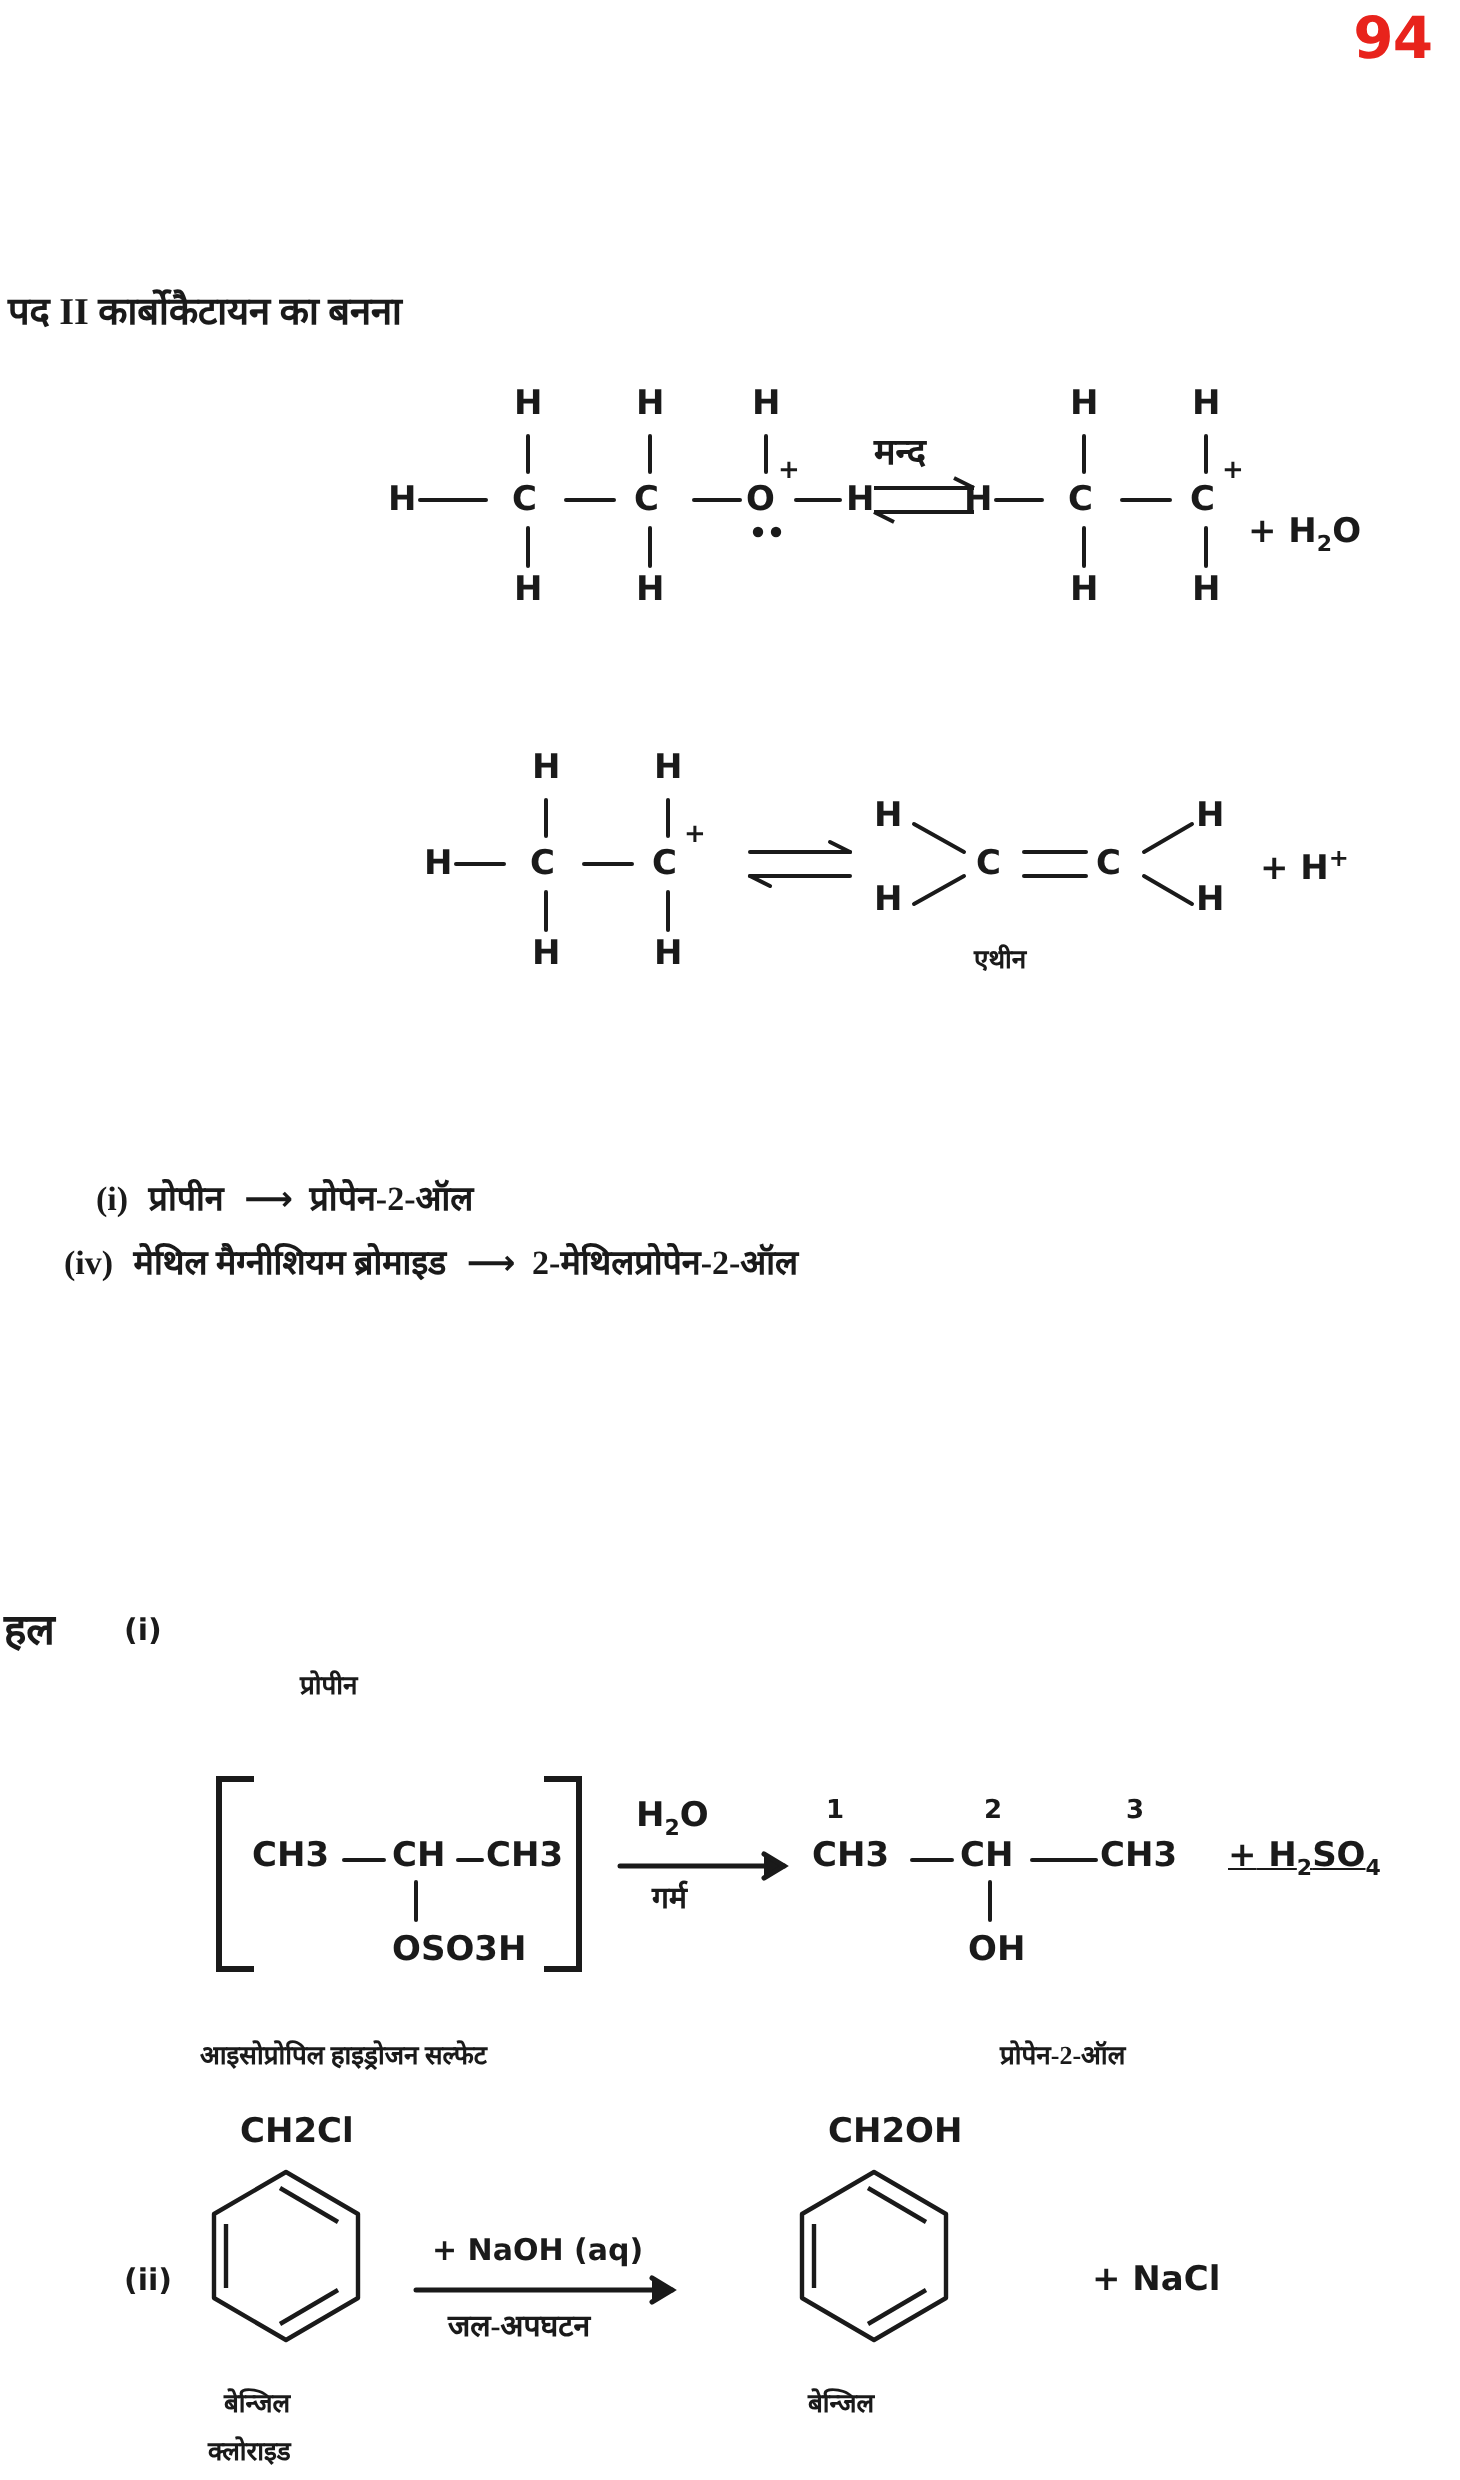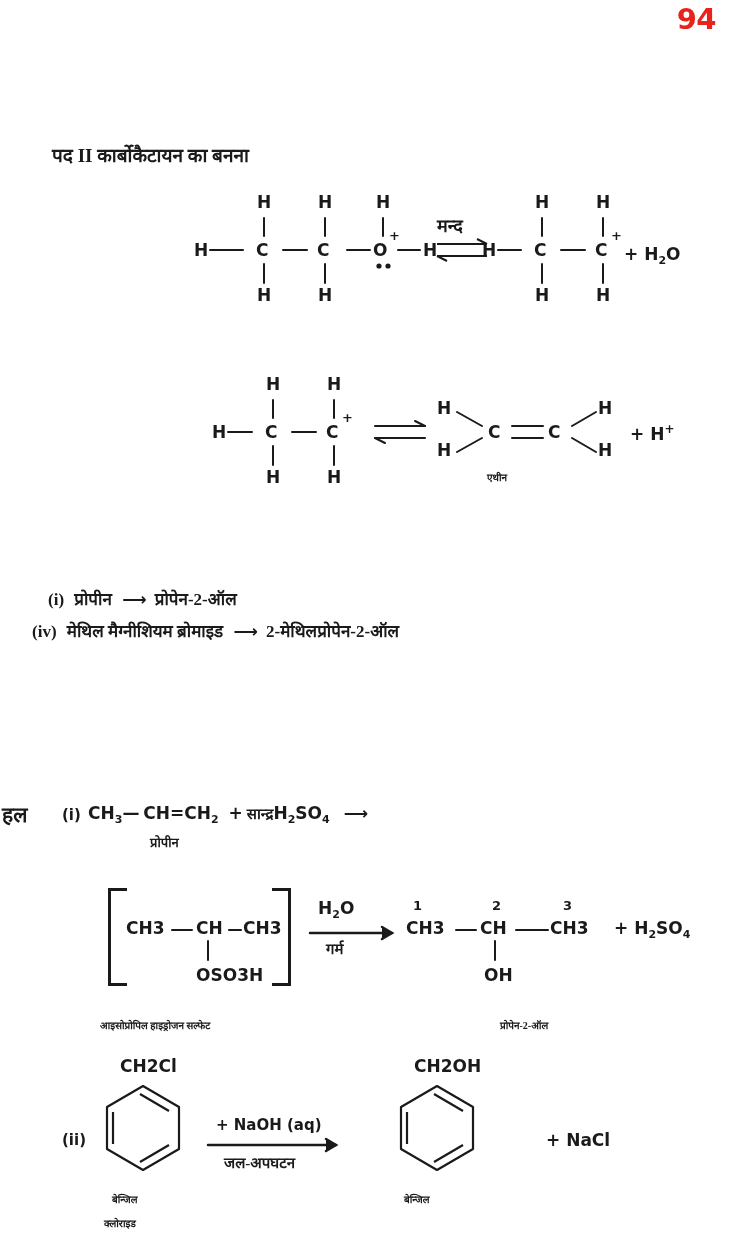--- a/index.html
+++ b/index.html
@@ -29,21 +29,20 @@
     font-size: 29px;
     color: #e8231c;
     letter-spacing: -0.5px;
   }
   .heading {
     position: absolute;
     font-family: "Liberation Serif", serif;
     font-weight: bold;
     font-size: 19px;
     white-space: nowrap;
-    margin-left: 48px;
   }
   .step2-heading { left: 4px; top: 142px; }
   .step3-heading { left: 4px; top: 325px; }
 
   
   .chem {
     font-family: "DejaVu Sans", sans-serif;
     font-size: 17px;
     font-weight: 600;
     white-space: nowrap;
@@ -94,21 +93,21 @@
     border-bottom: 3px solid #1a1a1a;
     height: 92px;
   }
   .bracket-left { border-left: 3px solid #1a1a1a; }
   .bracket-right { border-right: 3px solid #1a1a1a; }
 
   .caption {
     position: absolute;
     font-family: "Liberation Serif", serif;
     font-weight: bold;
-    font-size: 10px;
+    font-size: 13px;
     white-space: nowrap;
   }
   svg { display: block; overflow: visible; }
 </style>
 </head>
 <body>
 
 <div class="page">
 
   <div class="page-number">94</div>
@@ -165,21 +164,21 @@
 
   <div class="abs chem" style="left:482px;top:240px;">H</div>
   <div class="abs chem" style="left:534px;top:240px;">C</div>
   <div class="abs chem" style="left:595px;top:240px;">C</div>
   <div class="abs chem-sm" style="left:611px;top:228px;">+</div>
   <div class="abs chem" style="left:535px;top:192px;">H</div>
   <div class="abs chem" style="left:596px;top:192px;">H</div>
   <div class="abs chem" style="left:535px;top:285px;">H</div>
   <div class="abs chem" style="left:596px;top:285px;">H</div>
 
-  <div class="abs chem" style="left:624px;top:244px;text-align:center;">
+  <div class="abs chem" style="left:624px;top:256px;text-align:center;">
     <span>+</span>
     <span>H</span><sub style="font-size:11px">2</sub><span>O</span>
   </div>
 
 
   <div class="abs" style="left:0;top:360px;width:730px;height:140px;">
     <svg width="730" height="140" viewBox="0 0 730 140">
       <g stroke="#1a1a1a" stroke-width="2" fill="none" stroke-linecap="round">
 
         <line x1="228" y1="72" x2="252" y2="72"></line>
@@ -240,25 +239,20 @@
       <span style="margin-left:6px;">मेथिल मैग्नीशियम ब्रोमाइड</span>
       <span class="arrow-txt" style="margin:0 6px;">⟶</span>
       <span>2-मेथिलप्रोपेन-2-ऑल</span>
     </div>
   </div>
 
   <div class="sol-label">हल</div>
 
   <div class="abs chem" style="left:62px;top:806px;font-size:15px;">(i)</div>
 
-  <div class="abs chem" style="left:88px;top:803px;">
-    <span>CH</span><sub style="font-size:11px">3</sub><span style="letter-spacing:-1px;">—&nbsp;</span><span>CH</span><span>=</span><span>CH</span><sub style="font-size:11px">2</sub>
-    <span style="margin:0 4px;">+</span><span class="hindi" style="font-weight:bold;">सान्द्र</span><span>H<sub style="font-size:11px">2</sub>SO<sub style="font-size:11px">4</sub></span>
-    <span class="arrow-txt" style="margin-left:8px;">⟶</span>
-  </div>
   <div class="abs caption" style="left:150px;top:833px;font-size:13px;">प्रोपीन</div>
 
   <div class="bracket-left" style="left:108px;top:888px;"></div>
   <div class="bracket-right" style="left:272px;top:888px;"></div>
 
   <div class="abs chem" style="left:126px;top:918px;">
     <span>CH3</span>
   </div>
   <div class="abs chem" style="left:196px;top:918px;">
     <span>CH</span>
@@ -309,21 +303,21 @@
   <div class="abs chem" style="left:484px;top:965px;">OH</div>
   <div class="abs" style="left:0;top:888px;width:730px;height:100px;">
     <svg width="730" height="100" viewBox="0 0 730 100">
       <g stroke="#1a1a1a" stroke-width="2" stroke-linecap="round">
         <line x1="456" y1="42" x2="476" y2="42"></line>
         <line x1="516" y1="42" x2="548" y2="42"></line>
         <line x1="495" y1="53" x2="495" y2="72"></line>
       </g>
     </svg>
   </div>
-  <div class="abs chem" style="left:614px;top:918px;">
+  <div class="abs chem" style="left:614px;top:918px;text-decoration:underline;">
     <span>+</span> H<sub style="font-size:11px">2</sub>SO<sub style="font-size:11px">4</sub>
   </div>
   <div class="abs caption" style="left:500px;top:1018px;">प्रोपेन-2-ऑल</div>
 
   <div class="abs chem" style="left:62px;top:1131px;font-size:15px;">(ii)</div>
 
   <div class="abs chem" style="left:120px;top:1056px;">CH2Cl</div>
   <div class="abs" style="left:96px;top:1078px;">
     <svg width="110" height="120" viewBox="0 0 110 120">
       <g stroke="#1a1a1a" stroke-width="2.2" fill="none" stroke-linejoin="round">

